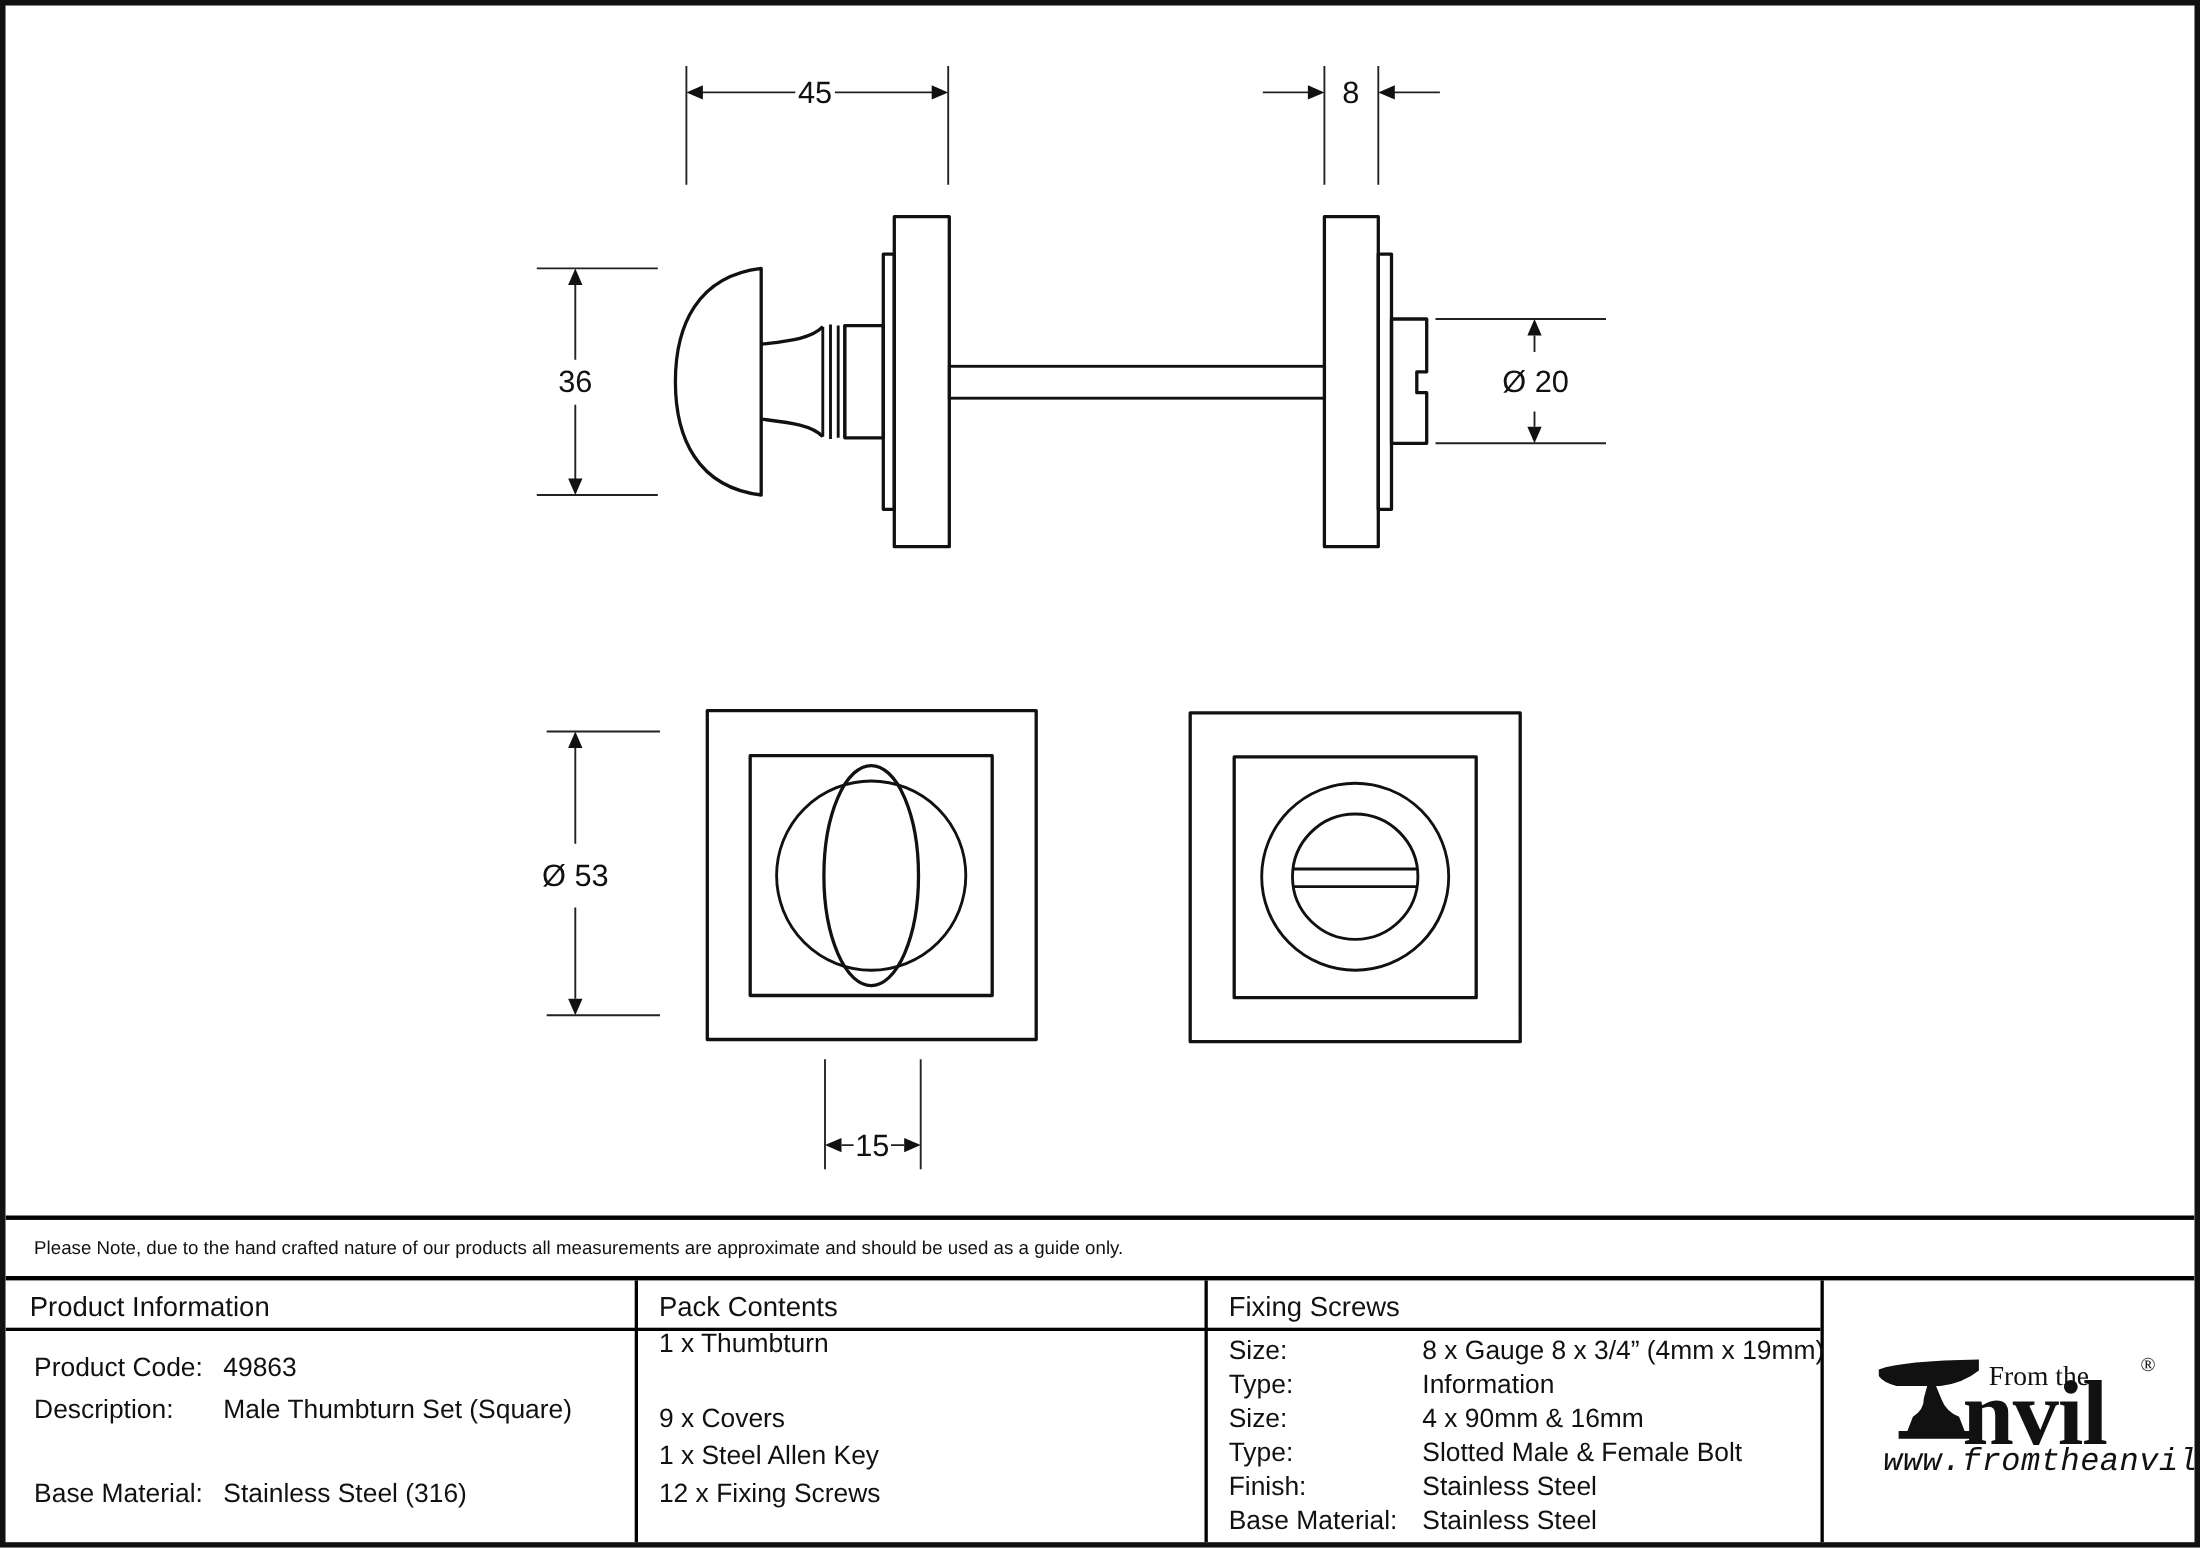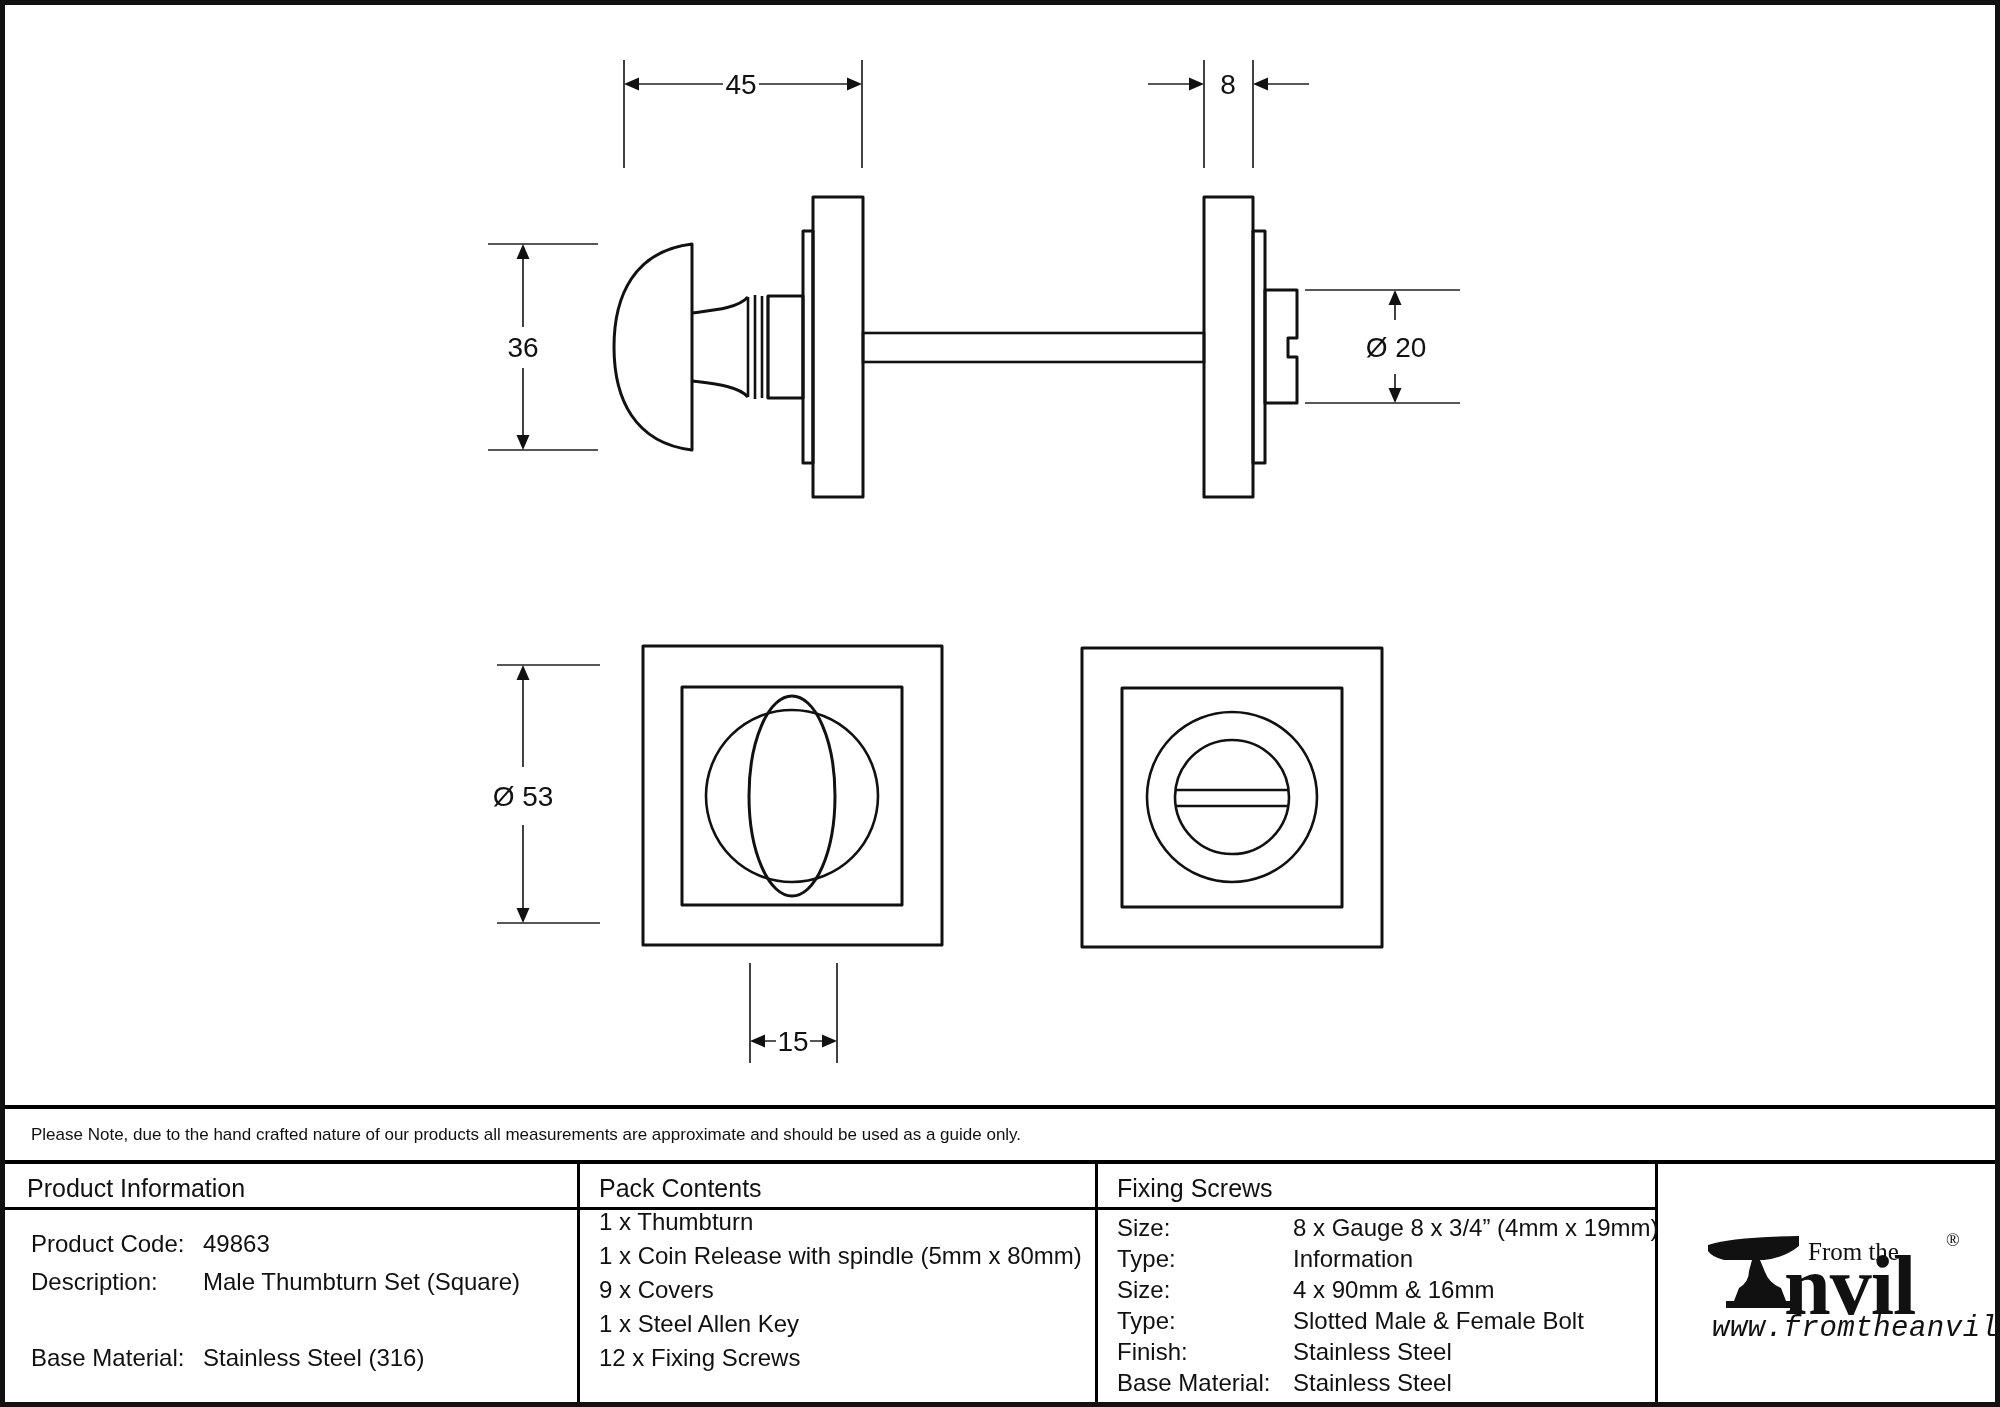--- a/index.html
+++ b/index.html
@@ -160,21 +160,20 @@
       <span class="tlabel" style="width:172px">Product Code:</span><span>49863</span>
     </div>
     <div class="trow" style="left:26px;top:102px">
       <span class="tlabel" style="width:172px">Description:</span><span>Male Thumbturn Set (Square)</span>
     </div>
     <div class="trow" style="left:26px;top:178px">
       <span class="tlabel" style="width:172px">Base Material:</span><span>Stainless Steel (316)</span>
     </div>
 
     <div class="trow" style="left:594px;top:42px">1 x Thumbturn</div>
-    <div class="trow" style="left:594px;top:76px">1 x Coin Release with spindle (5mm x 80mm)</div>
     <div class="trow" style="left:594px;top:110px">9 x Covers</div>
     <div class="trow" style="left:594px;top:144px">1 x Steel Allen Key</div>
     <div class="trow" style="left:594px;top:178px">12 x Fixing Screws</div>
 
     <div class="trow" style="left:1112px;top:48px">
       <span class="tlabel" style="width:176px">Size:</span><span>8 x Gauge 8 x 3/4” (4mm x 19mm)</span>
     </div>
     <div class="trow" style="left:1112px;top:79px">
       <span class="tlabel" style="width:176px">Type:</span><span>Information</span>
     </div>

